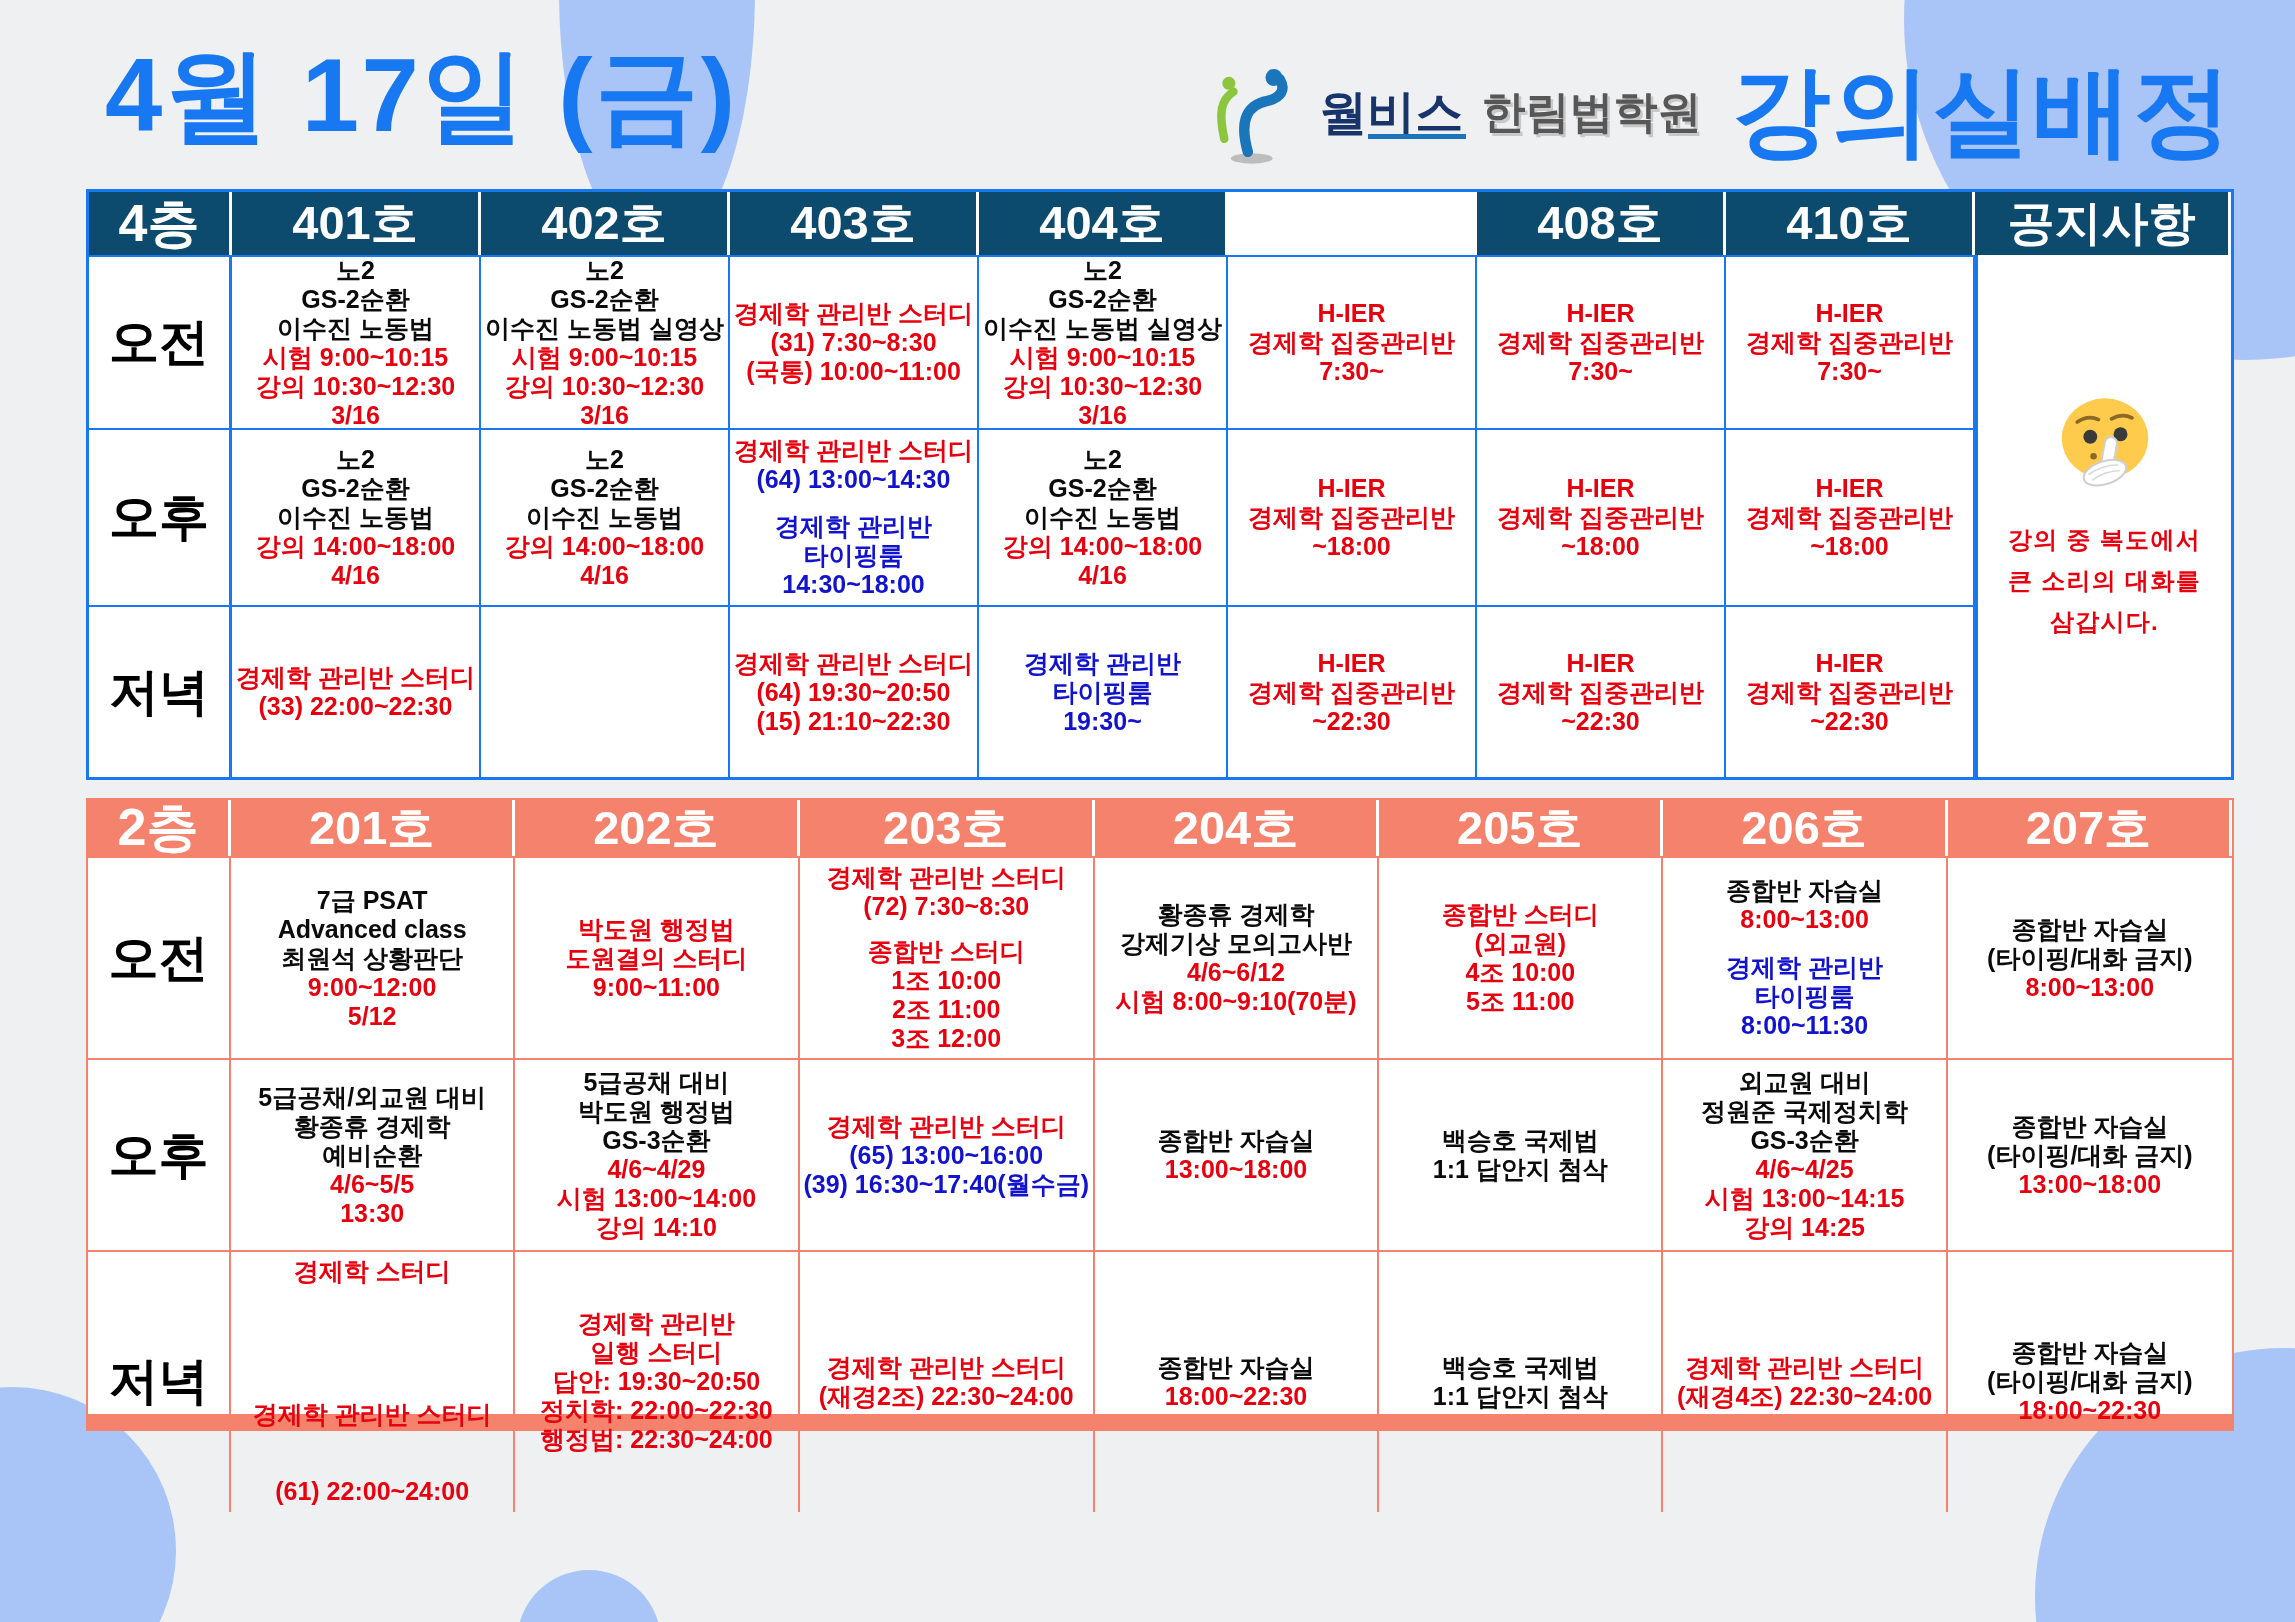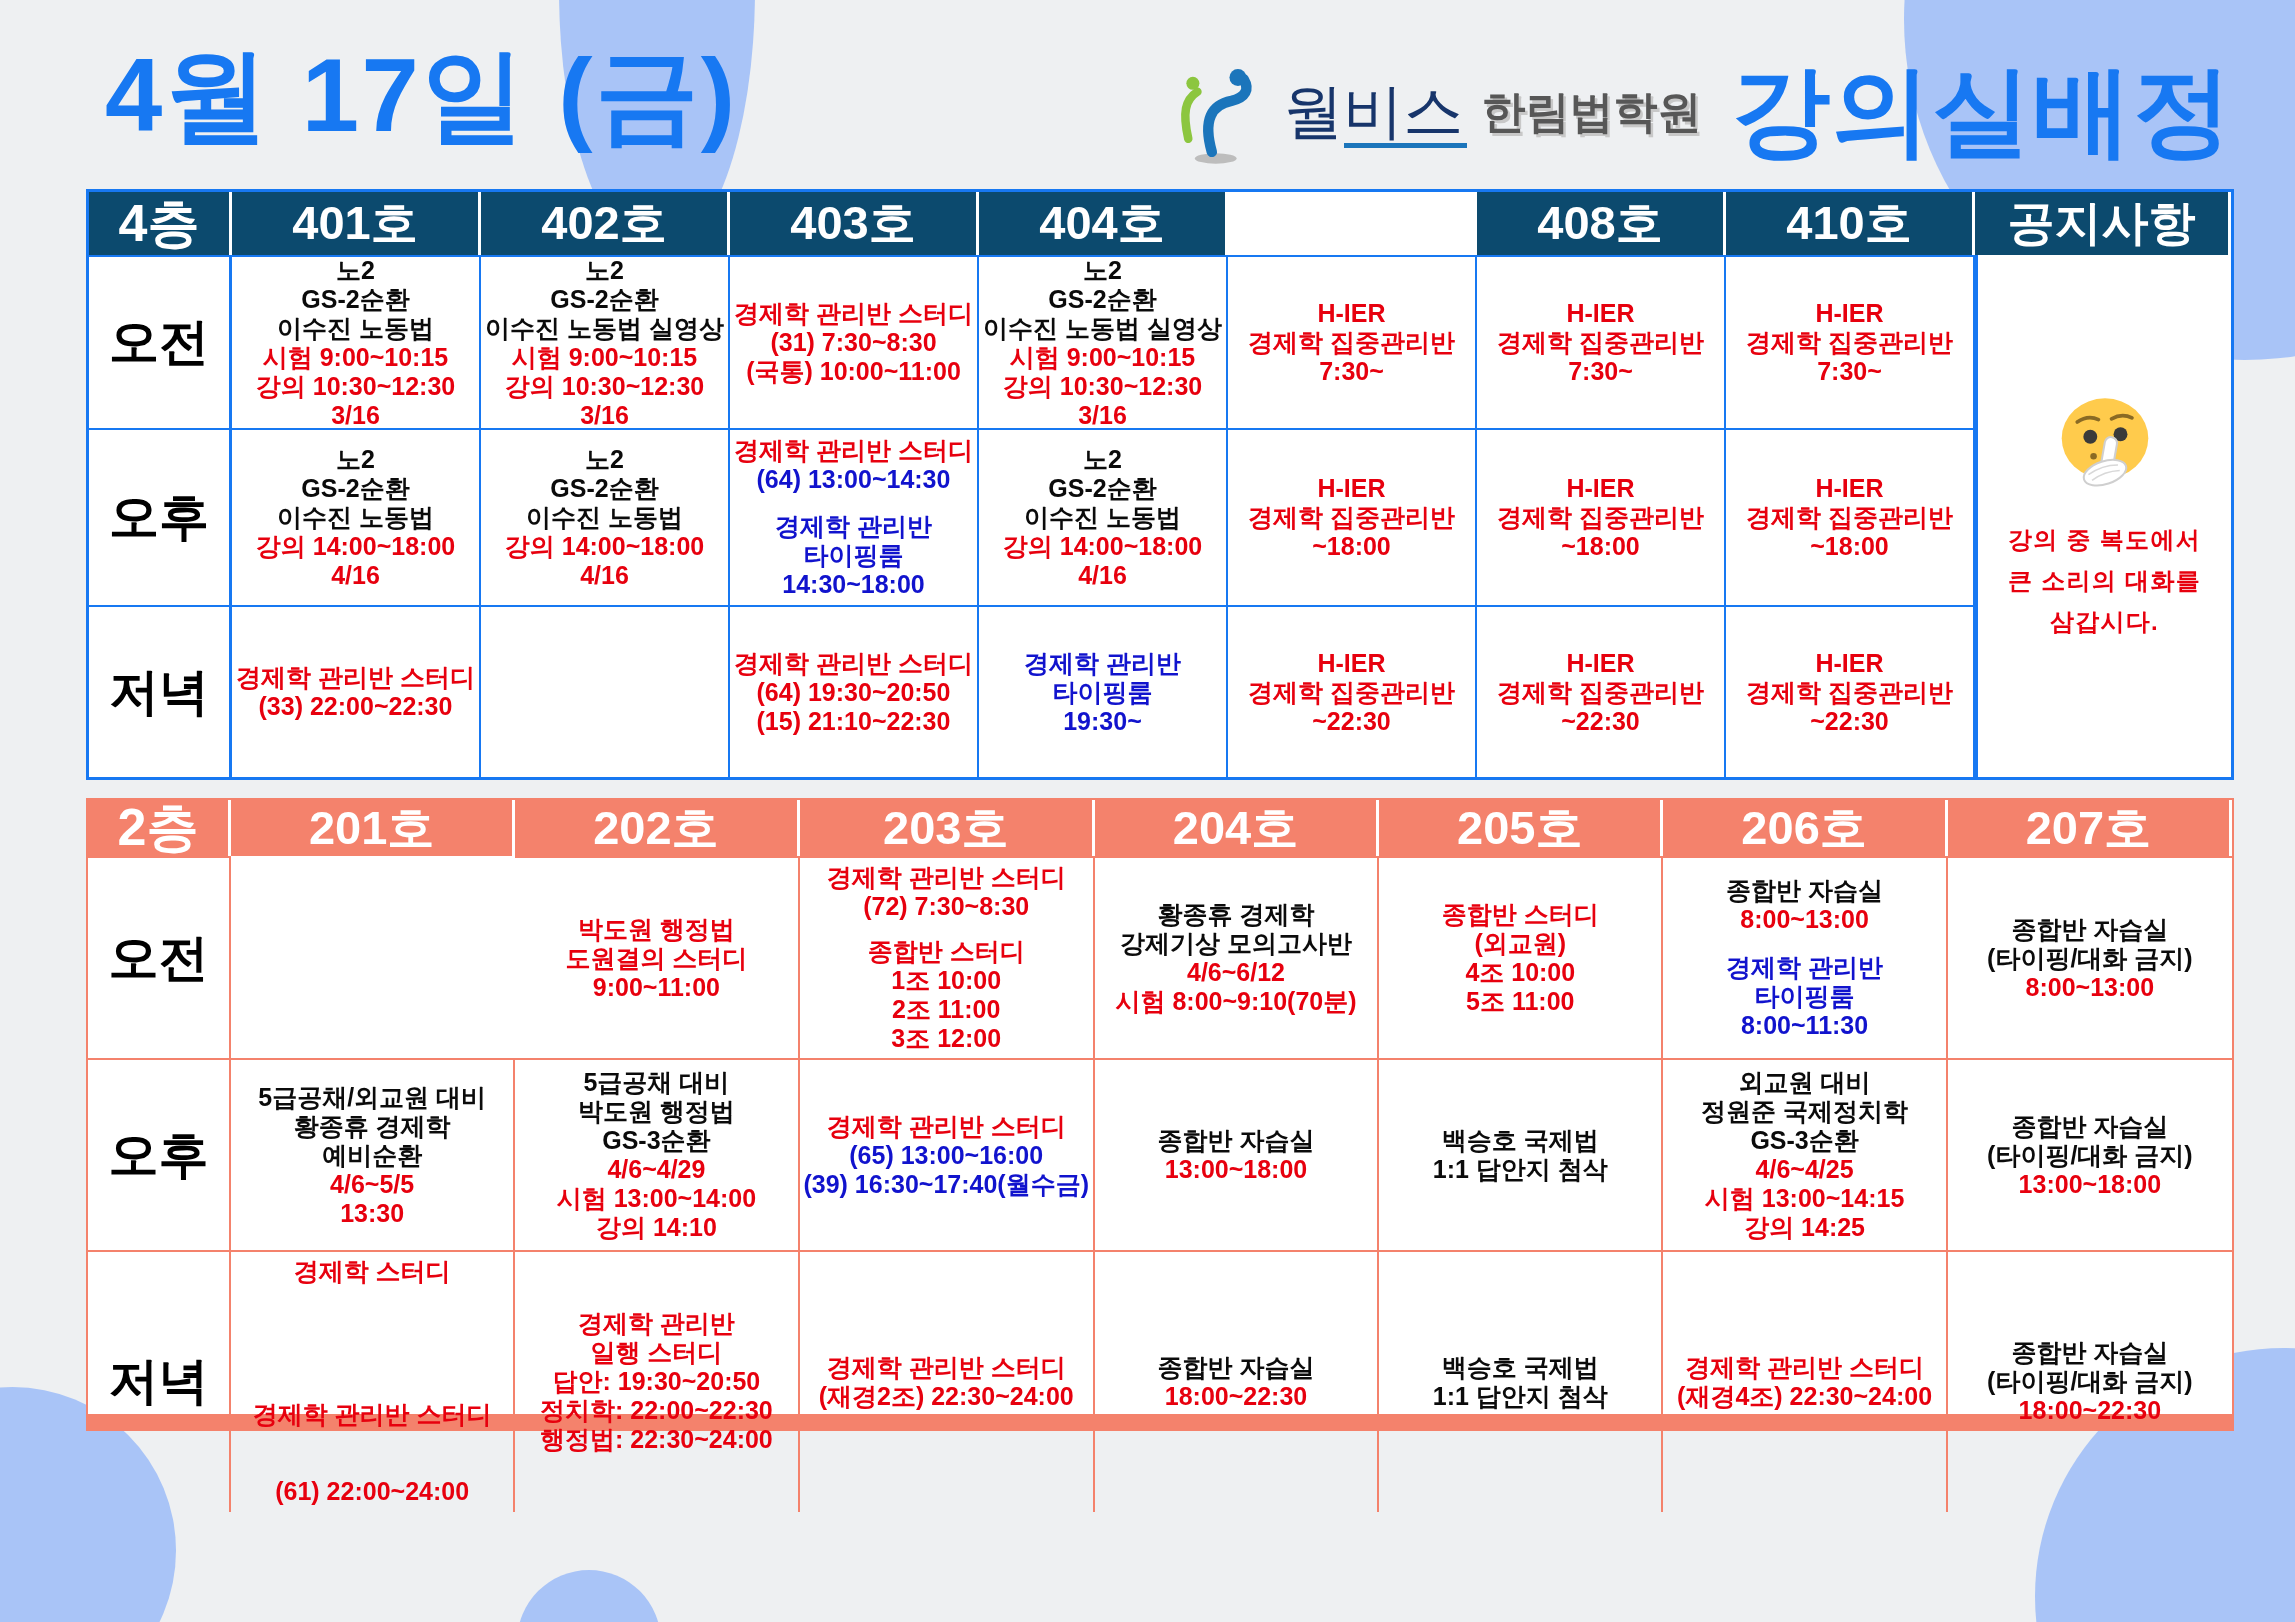--- a/index.html
+++ b/index.html
@@ -6,21 +6,21 @@
   .page{position:relative;width:2295px;height:1623px;background:#eef0f2;overflow:hidden;
         font-family:"Liberation Sans","DejaVu Sans",sans-serif;}
   .blob{position:absolute;background:#a9c4f7;border-radius:50%;z-index:0;}
   .content{position:relative;z-index:1;}
 
   
   .title{position:absolute;left:105px;top:27.5px;font-size:103px;font-weight:800;
          color:#1778f2;letter-spacing:2.6px;white-space:nowrap;}
   .brandbar{position:absolute;right:62px;top:46px;display:flex;align-items:center;white-space:nowrap;}
   .logo-icon{width:98px;height:108px;margin-right:15.7px;}
-  .brand-kr{font-size:60px;font-weight:400;color:#17356b;position:relative;margin-right:18.3px;}
+  .brand-kr{font-size:48px;font-weight:700;color:#17356b;position:relative;margin-right:18.3px;}
   .brand-kr::after{content:"";position:absolute;left:34%;right:-2%;bottom:5.2px;height:5.2px;background:#1b75bb;}
   .brand-academy{font-size:44px;font-weight:800;color:#575757;text-shadow:2.6px 2.6px 0 #c8c8c8;margin-right:30px;}
   .brand-heading{font-size:99px;font-weight:800;color:#1778f2;letter-spacing:1.3px;}
 
   
   .tbl{position:absolute;left:86px;width:2148px;display:grid;background:#fff;box-sizing:border-box;}
   #tbl4{top:189px;height:591px;border:3.9px solid #1778f2;
         grid-template-columns:143px repeat(7,249px) 1fr;
         grid-template-rows:63px 173px 177px 1fr;}
   #tbl2{top:798px;height:633px;border:2.6px solid #f4826c;border-bottom:17px solid #f4826c;
@@ -243,20 +243,27 @@
         <div class="hcell" style="grid-area: 1 / 2;">201호</div>
         <div class="hcell" style="grid-area: 1 / 3;">202호</div>
         <div class="hcell" style="grid-area: 1 / 4;">203호</div>
         <div class="hcell" style="grid-area: 1 / 5;">204호</div>
         <div class="hcell" style="grid-area: 1 / 6;">205호</div>
         <div class="hcell" style="grid-area: 1 / 7;">206호</div>
         <div class="hcell last" style="grid-area: 1 / 8;">207호</div>
         <div class="rlabel" style="grid-area: 2 / 1;">오전</div>
         <div class="rlabel" style="grid-area: 3 / 1;">오후</div>
         <div class="rlabel" style="grid-area: 4 / 1;">저녁</div>
+        <div class="cell" style="grid-area: 2 / 2;">
+          <div class="line k">7급 PSAT</div>
+          <div class="line k">Advanced class</div>
+          <div class="line k">최원석 상황판단</div>
+          <div class="line r">9:00~12:00</div>
+          <div class="line r">5/12</div>
+        </div>
         <div class="cell" style="grid-area: 2 / 3;">
           <div class="line r">박도원 행정법</div>
           <div class="line r">도원결의 스터디</div>
           <div class="line r">9:00~11:00</div>
         </div>
         <div class="cell" style="grid-area: 2 / 4;">
           <div class="line r">경제학 관리반 스터디</div>
           <div class="line r">(72) 7:30~8:30</div>
           <div class="line sp"></div>
           <div class="line r">종합반 스터디</div>

